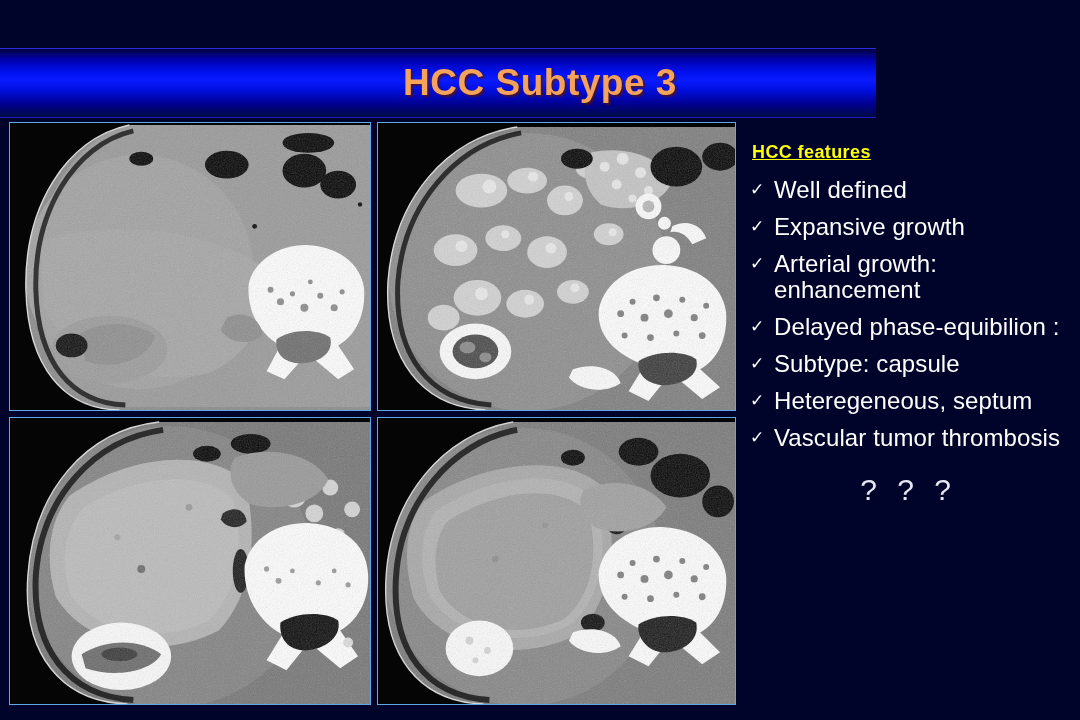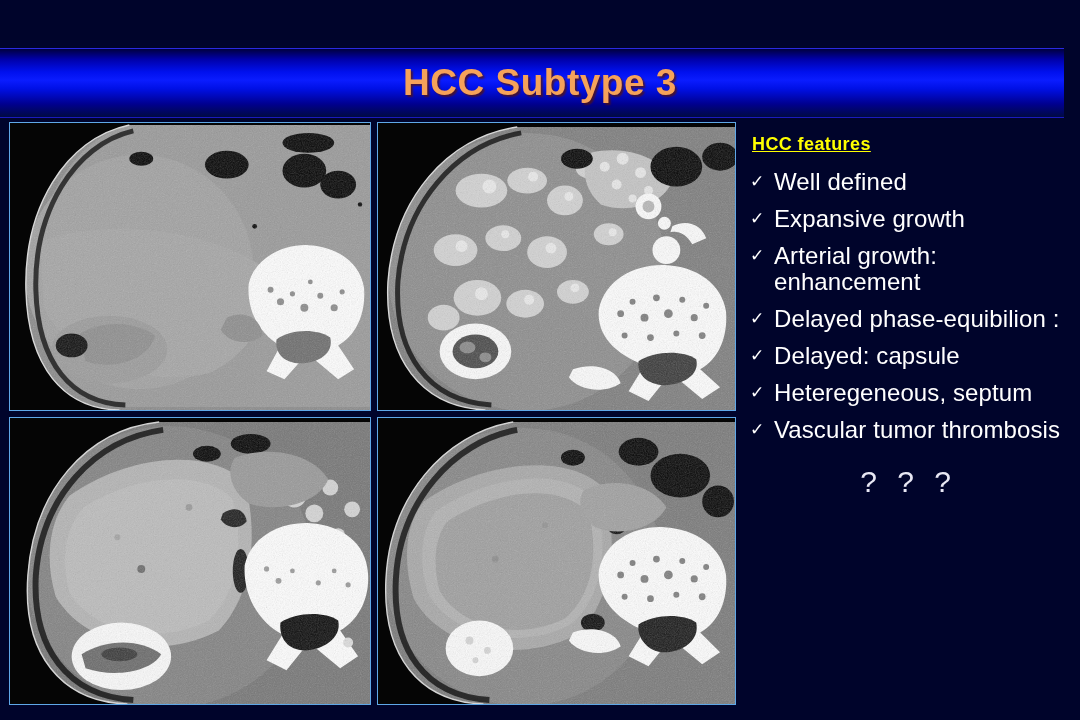--- a/index.html
+++ b/index.html
@@ -14,21 +14,21 @@
     background: #00042b;
     font-family: "Liberation Sans", sans-serif;
     overflow: hidden;
   }
 
   
   #title-banner {
     position: absolute;
     left: 0;
     top: 48px;
-    width: 1064px;
+    width: 876px;
     height: 70px;
     background: linear-gradient(to bottom,
         #000033 0%,
         #0000a8 16%,
         #0010ee 34%,
         #0a1cff 46%,
         #0010e6 58%,
         #00008f 80%,
         #000b3d 100%);
     box-shadow: inset 0 1px 0 #2a2ae0, inset 0 -1px 0 #1a1ac0;
@@ -68,21 +68,21 @@
     position: absolute;
     left: 750px;
     top: 130px;
     width: 325px;
   }
   #features-heading {
     font-size: 18px;
     font-weight: bold;
     color: #ffff00;
     text-decoration: underline;
-    margin: 4px 0 14px 2px;
+    margin: 12px 0 14px 2px;
     letter-spacing: 0.4px;
     white-space: nowrap;
   }
   .feature-row {
     display: flex;
     align-items: flex-start;
     margin-bottom: 11px;
   }
   .feature-check {
     flex: 0 0 auto;
@@ -418,21 +418,21 @@
     </div>
 
     <div class="feature-row">
       <span class="feature-check">✓</span>
       <span class="feature-label">Delayed phase-equibilion :</span>
     </div>
 
 
     <div class="feature-row">
       <span class="feature-check">✓</span>
-      <span class="feature-label">Delayed: capsule</span>
+      <span class="feature-label">Subtype: capsule</span>
     </div>
 
     <div class="feature-row">
       <span class="feature-check">✓</span>
       <span class="feature-label">Heteregeneous, septum</span>
     </div>
 
     <div class="feature-row">
       <span class="feature-check">✓</span>
       <span class="feature-label">Vascular tumor thrombosis</span>

